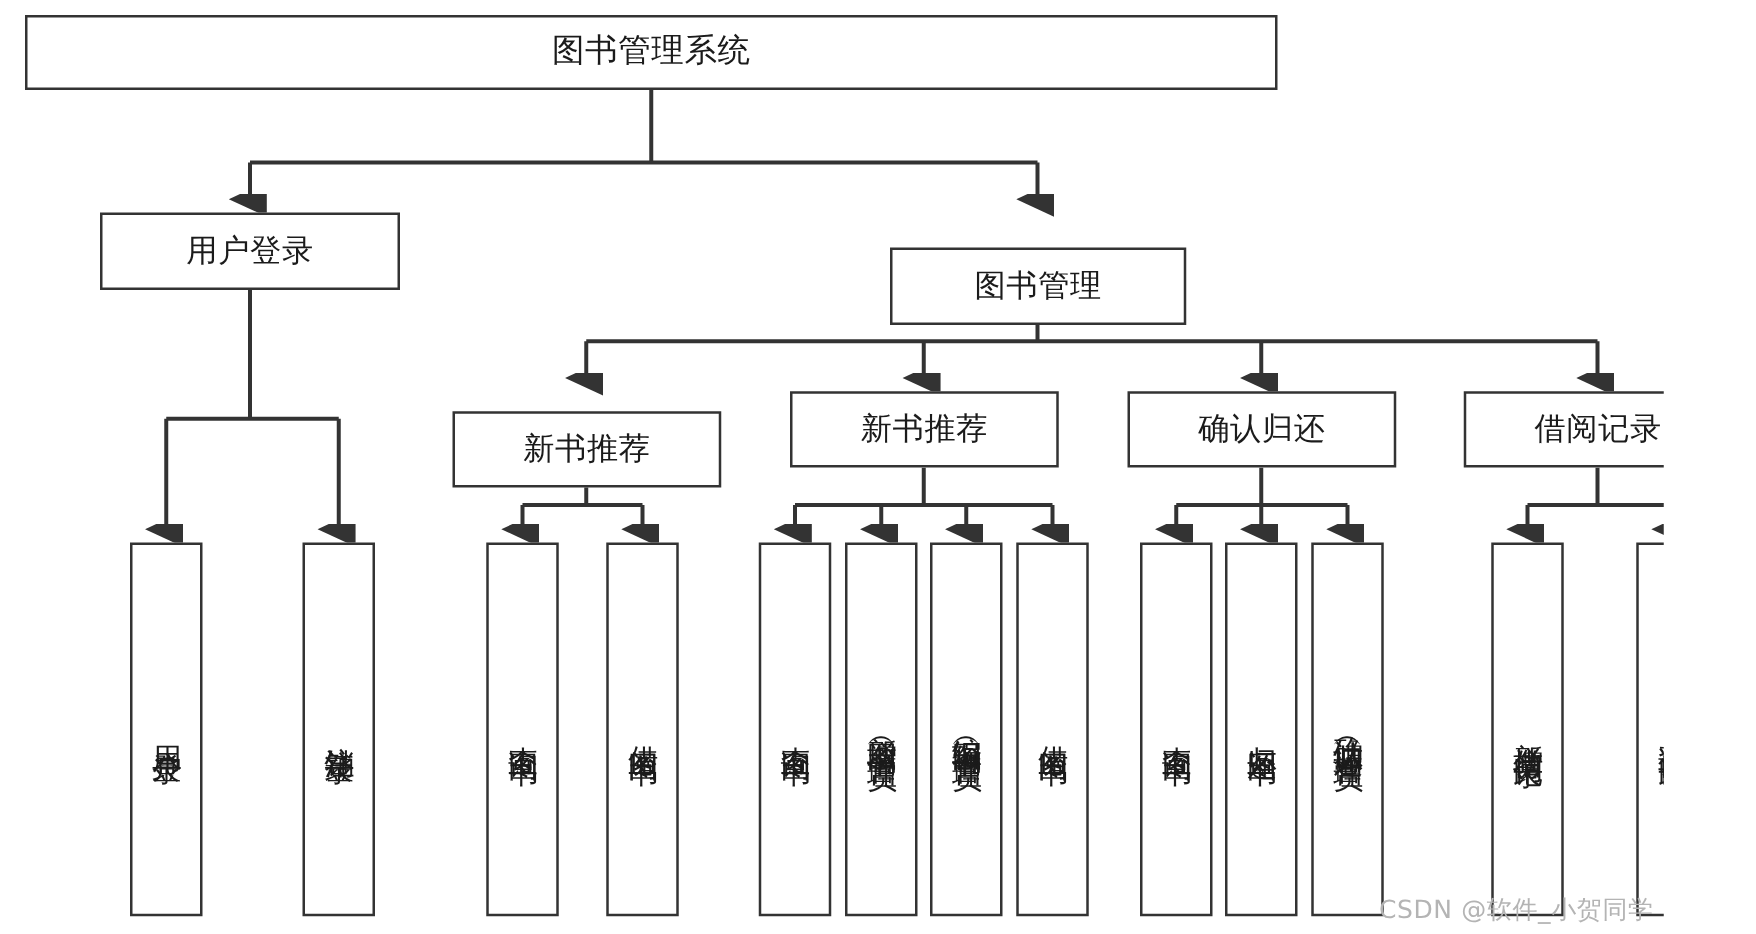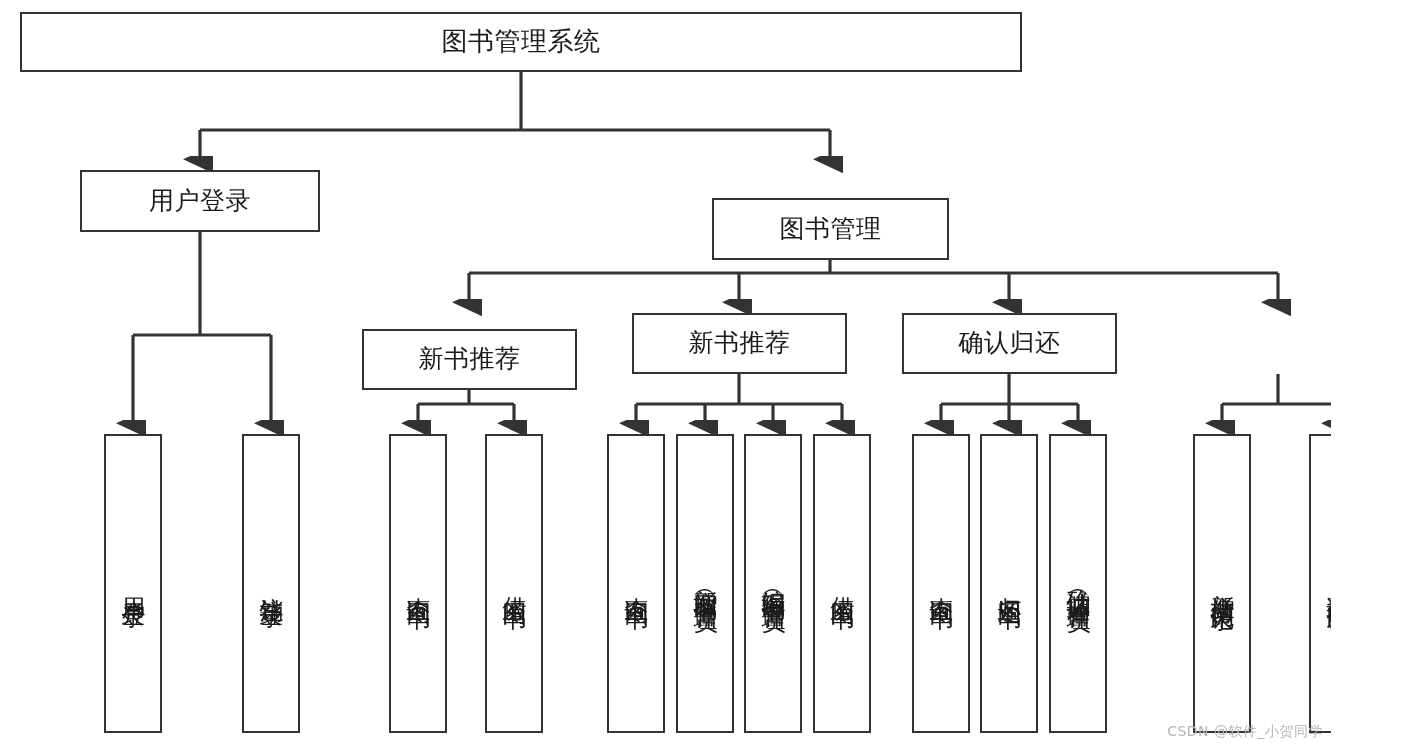--- a/index.html
+++ b/index.html
@@ -57,21 +57,21 @@
     font-size:24px;
     line-height:1.38;
     letter-spacing:3px;
     white-space:nowrap;
     max-height:286px;
   }
   .watermark{
     position:absolute;
     right:8px;
     bottom:6px;
-    font-size:14px;
+    font-size:20px;
     color:#b4b4b4;
     letter-spacing:0.5px;
     z-index:6;
     white-space:nowrap;
   }
 </style>
 </head>
 <body>
 
 <div id="canvas">
@@ -139,20 +139,23 @@
 
   <div class="node horiz" style="left:362px; top:313px; width:215px; height:61px;margin-top:16px;">
     <span class="label">新书推荐</span>
   </div>
   <div class="node horiz" style="left:632px; top:313px; width:215px; height:61px;">
     <span class="label">新书推荐</span>
   </div>
   <div class="node horiz" style="left:902px; top:313px; width:215px; height:61px;">
     <span class="label">确认归还</span>
   </div>
+  <div class="node horiz" style="left:1171px; top:313px; width:215px; height:61px;">
+    <span class="label">借阅记录</span>
+  </div>
 
   <div class="node vert" style="left:104px; top:434px; width:58px; height:299px;">
     <span class="label">用户登录</span>
   </div>
   <div class="node vert" style="left:242px; top:434px; width:58px; height:299px;">
     <span class="label">注销登录</span>
   </div>
 
   <div class="node vert" style="left:389px; top:434px; width:58px; height:299px;">
     <span class="label">查询图书</span>

